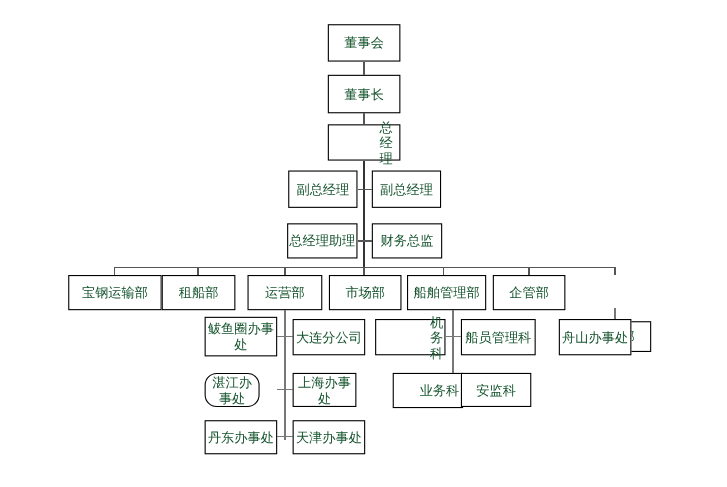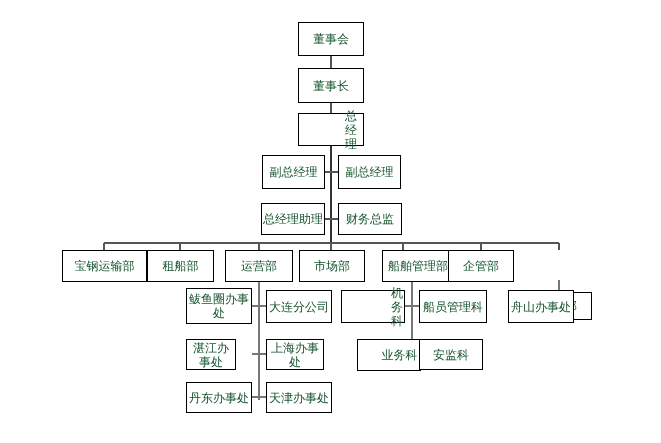--- a/index.html
+++ b/index.html
@@ -128,21 +128,21 @@
   </div>
   <div class="node" style="left:147px; top:250px; width:67px; height:32px;">
     <span>租船部</span>
   </div>
   <div class="node" style="left:225px; top:250px; width:68px; height:32px;">
     <span>运营部</span>
   </div>
   <div class="node" style="left:299px; top:250px; width:66px; height:32px;">
     <span>市场部</span>
   </div>
-  <div class="node" style="left:382px; top:250px; width:72px; height:32px;">
+  <div class="node" style="left:370px; top:250px; width:72px; height:32px;">
     <span>船舶管理部</span>
   </div>
   <div class="node" style="left:448px; top:250px; width:66px; height:32px;">
     <span>企管部</span>
   </div>
   <div class="node" style="left:526px; top:250px; width:66px; height:28px;margin-top:42px;">
     <span>财务部</span>
   </div>
 
   <div class="node" style="left:186px; top:288px; width:66px; height:36px;">
@@ -154,21 +154,21 @@
   <div class="node" style="left:341px; top:290px; width:64px; height:33px;padding-left:48px;">
     <span>机务科</span>
   </div>
   <div class="node" style="left:419px; top:290px; width:68px; height:33px;">
     <span>船员管理科</span>
   </div>
   <div class="node" style="left:508px; top:290px; width:66px; height:33px;">
     <span>舟山办事处</span>
   </div>
 
-  <div class="node" style="left:186px; top:339px; width:50px; height:31px;">
+  <div class="node" style="left:186px; top:339px; width:50px; height:31px;border-radius:11px;">
     <span>湛江办事处</span>
   </div>
   <div class="node" style="left:266px; top:339px; width:58px; height:31px;">
     <span>上海办事处</span>
   </div>
   <div class="node" style="left:357px; top:339px; width:64px; height:32px;padding-left:21px;">
     <span>业务科</span>
   </div>
   <div class="node" style="left:419px; top:339px; width:64px; height:31px;">
     <span>安监科</span>

